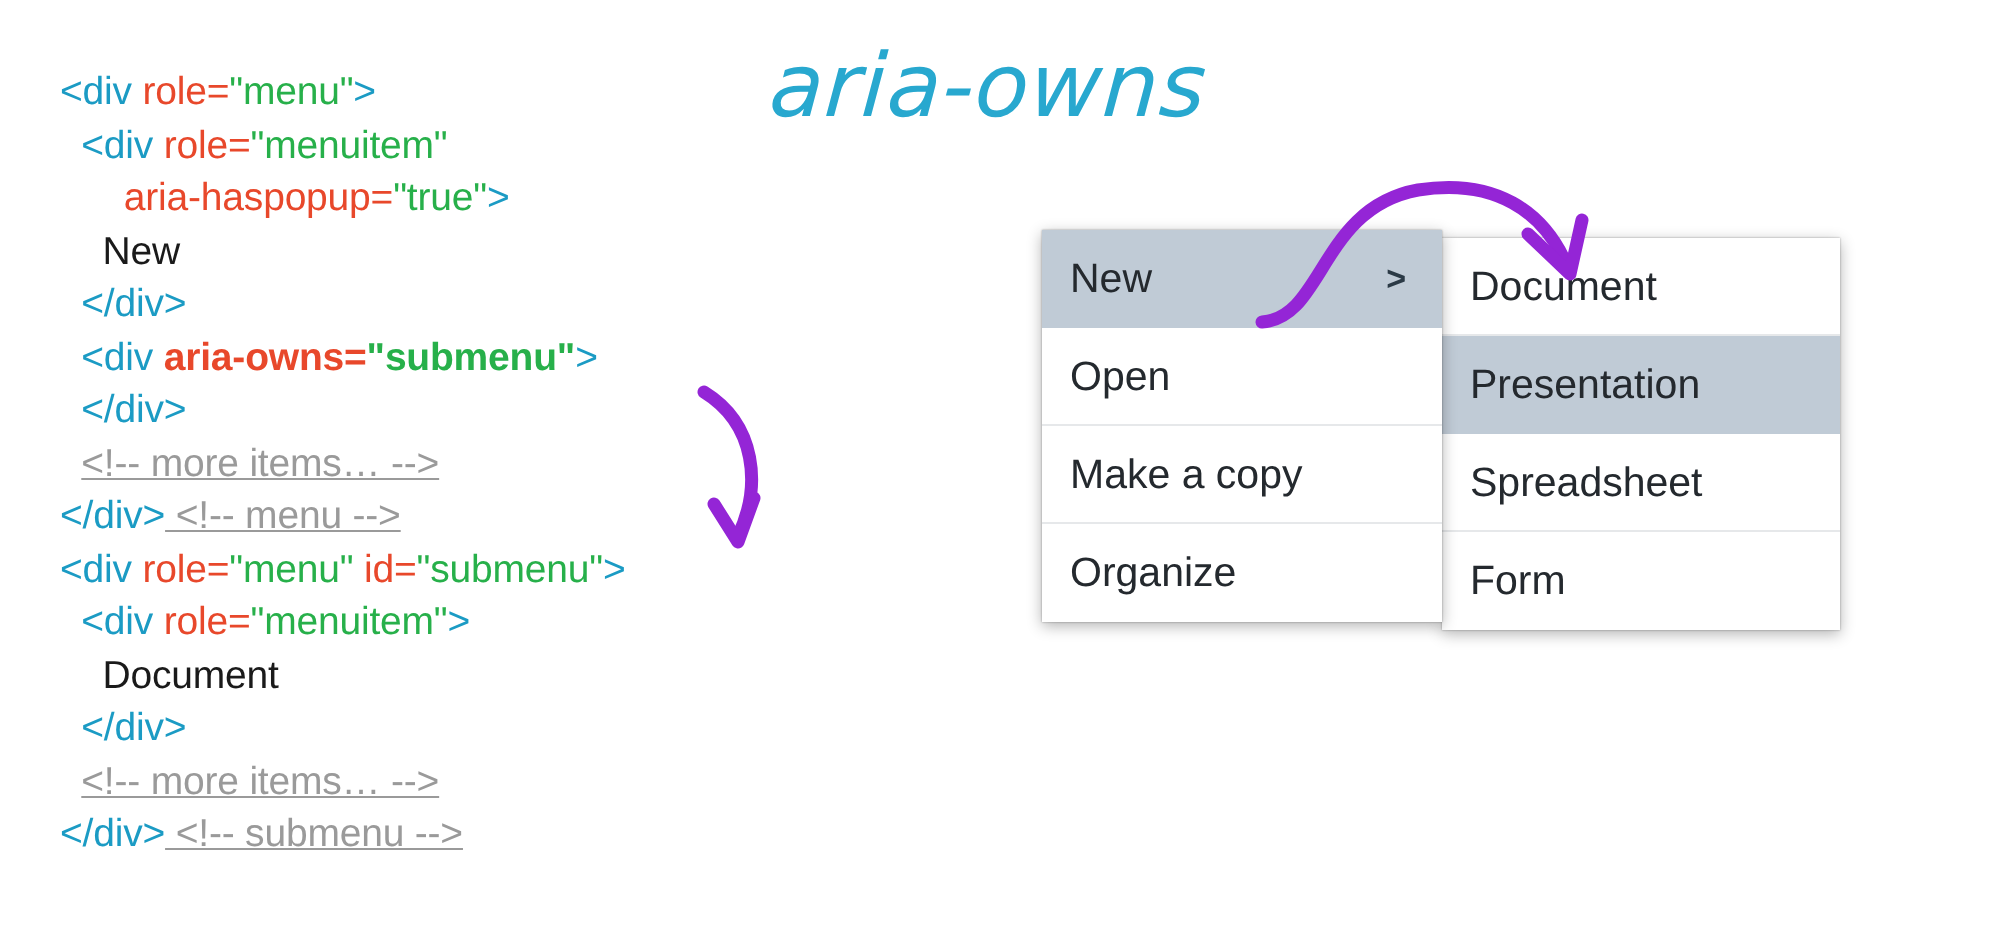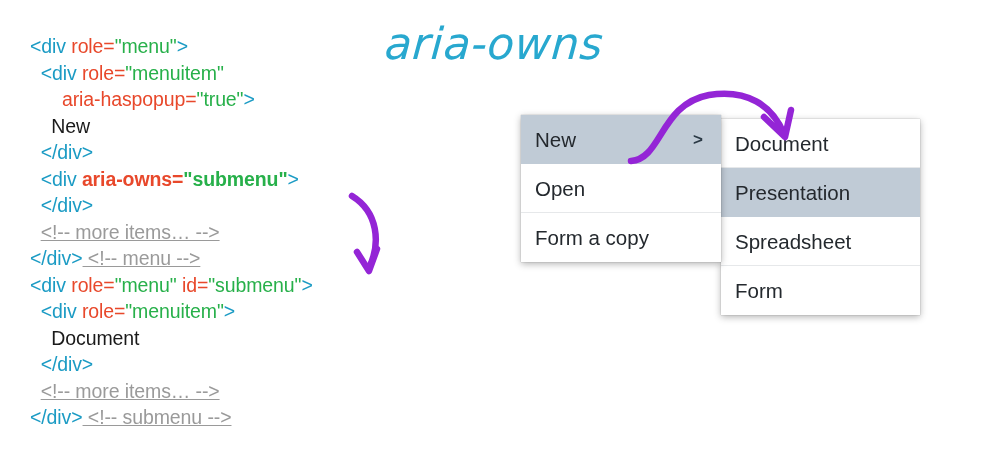--- a/index.html
+++ b/index.html
@@ -108,21 +108,22 @@
 </head>
 <body>
 
 <div id="code-listing"><div class="code-line"><span class="tok-tag">&lt;div </span><span class="tok-attr">role=</span><span class="tok-val">"menu"</span><span class="tok-tag">&gt;</span></div><div class="code-line">&nbsp;&nbsp;<span class="tok-tag">&lt;div </span><span class="tok-attr">role=</span><span class="tok-val">"menuitem"</span></div><div class="code-line">&nbsp;&nbsp;&nbsp;&nbsp;&nbsp;&nbsp;<span class="tok-attr">aria-haspopup=</span><span class="tok-val">"true"</span><span class="tok-tag">&gt;</span></div><div class="code-line">&nbsp;&nbsp;&nbsp;&nbsp;<span class="tok-text">New</span></div><div class="code-line">&nbsp;&nbsp;<span class="tok-tag">&lt;/div&gt;</span></div><div class="code-line">&nbsp;&nbsp;<span class="tok-tag">&lt;div </span><span class="tok-attr tok-bold">aria-owns=</span><span class="tok-val tok-bold">"submenu"</span><span class="tok-tag">&gt;</span></div><div class="code-line">&nbsp;&nbsp;<span class="tok-tag">&lt;/div&gt;</span></div><div class="code-line">&nbsp;&nbsp;<span class="tok-comment">&lt;!-- more items… --&gt;</span></div><div class="code-line"><span class="tok-tag">&lt;/div&gt;</span><span class="tok-comment"> &lt;!-- menu --&gt;</span></div><div class="code-line"><span class="tok-tag">&lt;div </span><span class="tok-attr">role=</span><span class="tok-val">"menu"</span><span class="tok-tag"> </span><span class="tok-attr">id=</span><span class="tok-val">"submenu"</span><span class="tok-tag">&gt;</span></div><div class="code-line">&nbsp;&nbsp;<span class="tok-tag">&lt;div </span><span class="tok-attr">role=</span><span class="tok-val">"menuitem"</span><span class="tok-tag">&gt;</span></div><div class="code-line">&nbsp;&nbsp;&nbsp;&nbsp;<span class="tok-text">Document</span></div><div class="code-line">&nbsp;&nbsp;<span class="tok-tag">&lt;/div&gt;</span></div><div class="code-line">&nbsp;&nbsp;<span class="tok-comment">&lt;!-- more items… --&gt;</span></div><div class="code-line"><span class="tok-tag">&lt;/div&gt;</span><span class="tok-comment"> &lt;!-- submenu --&gt;</span></div></div>
 
 <div id="title">aria-owns</div>
 
 <div id="menu-root">
     <div class="menu-item selected"><span>New</span><span class="submenu-arrow">&gt;</span></div>
     <div class="menu-item"><span>Open</span></div>
-    <div class="menu-item"><span>Form a copy</span></div>
+    <div class="menu-item"><span>Make a copy</span></div>
+    <div class="menu-item"><span>Organize</span></div>
   </div>
 
 <div id="submenu-root">
     <div class="menu-item"><span>Document</span></div>
     <div class="menu-item selected"><span>Presentation</span></div>
     <div class="menu-item"><span>Spreadsheet</span></div>
     <div class="menu-item"><span>Form</span></div>
   </div>
 
 <svg id="arrows" viewBox="0 0 1000 471" xmlns="http://www.w3.org/2000/svg">

